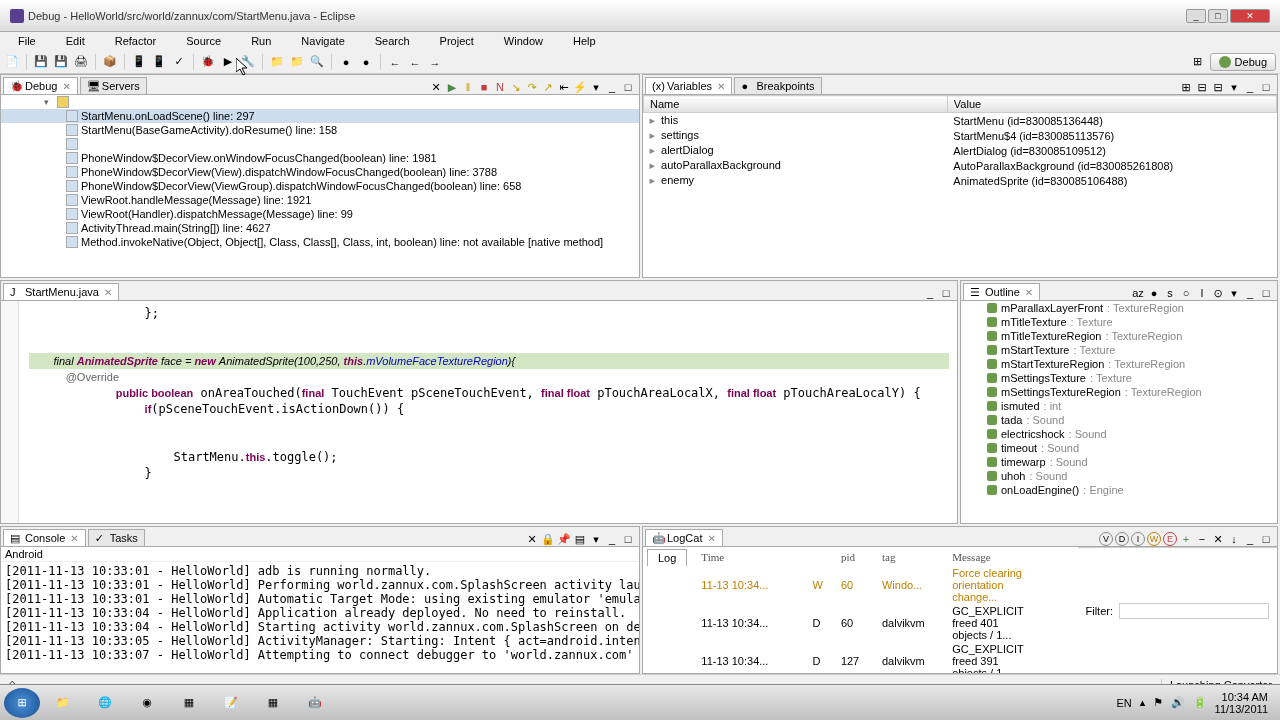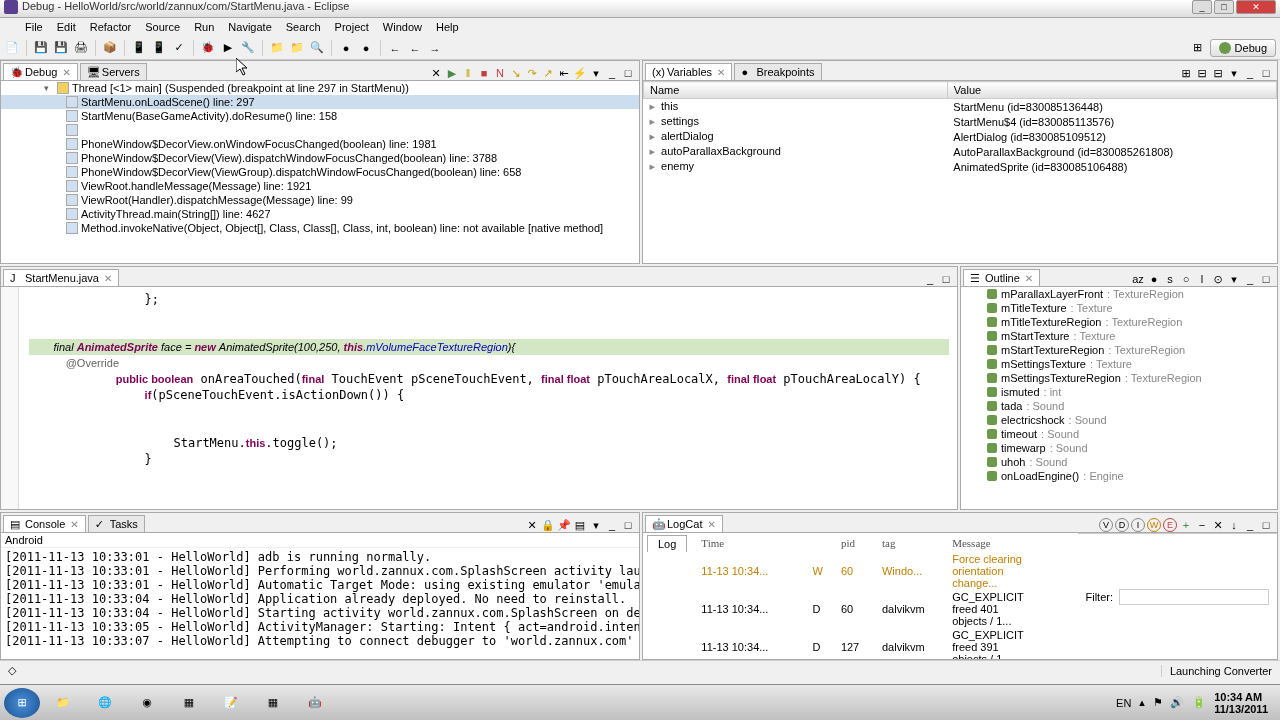--- a/index.html
+++ b/index.html
@@ -1,23 +1,23 @@
 <!DOCTYPE html>
 <html><head>
 <meta charset="utf-8">
 <style>
 * { margin: 0; padding: 0; box-sizing: border-box; font-family: Tahoma, sans-serif; font-size: 11px; }
 body { background: #f0f0f0; width: 1280px; height: 720px; overflow: hidden; position: relative; }
-.titlebar { height: 18px; background: linear-gradient(#fff, #ddd); display: flex; align-items: flex-start; padding: 0 4px; border-bottom: 1px solid #aaa; }
+.titlebar { height: 32px; background: linear-gradient(#fff, #ddd); display: flex; align-items: center; padding: 0 10px; border-bottom: 1px solid #aaa; }
 .titlebar .icon { width: 14px; height: 14px; background: #5a3e8f; border-radius: 2px; margin-right: 4px; }
 .titlebar .title { flex: 1; color: #333; }
 .titlebar .win-btns { display: flex; gap: 2px; }
 .titlebar .win-btn { width: 20px; height: 14px; background: #ddd; border: 1px solid #999; border-radius: 2px; display: flex; align-items: center; justify-content: center; font-size: 9px; cursor: pointer; }
 .titlebar .win-btn.close { background: #d04040; color: #fff; width: 40px; }
-.menubar { height: 18px; background: #f0f0f0; display: flex; align-items: center; padding: 0 19px; gap: 2px; }
+.menubar { height: 18px; background: #f0f0f0; display: flex; align-items: center; padding: 0 12px; gap: 18px; }
 .menubar span { padding: 2px 6px; cursor: pointer; }
 .toolbar { height: 24px; background: #f0f0f0; border-bottom: 1px solid #ccc; display: flex; align-items: center; padding: 0 4px; gap: 4px; }
 .toolbar .tb-btn { width: 16px; height: 16px; border: 1px solid transparent; cursor: pointer; display: inline-flex; align-items: center; justify-content: center; }
 .toolbar .sep { width: 1px; height: 16px; background: #ccc; margin: 0 2px; }
 .toolbar .persp { margin-left: auto; display: flex; align-items: center; gap: 4px; }
 .toolbar .persp-btn { border: 1px solid #aaa; padding: 2px 8px; background: linear-gradient(#fff,#e0e0e0); border-radius: 3px; display: flex; align-items: center; gap: 4px; }
 .toolbar .persp-btn .bug { width: 12px; height: 12px; background: #6a9a4a; border-radius: 50%; }
 
 .workspace { position: relative; height: 600px; }
 .pane { position: absolute; background: #fff; border: 1px solid #aaa; display: flex; flex-direction: column; }
@@ -63,21 +63,21 @@
 .log-tab-row { padding: 2px 4px; }
 .log-tab { display: inline-block; border: 1px solid #aaa; border-bottom: none; padding: 2px 10px; background: #fff; }
 
 .statusbar { height: 20px; background: #f0f0f0; border-top: 1px solid #ccc; display: flex; align-items: center; padding: 0 8px; }
 .statusbar .status-right { margin-left: auto; border-left: 1px solid #ccc; padding-left: 8px; }
 
 .taskbar { position: absolute; bottom: 0; left: 0; right: 0; height: 36px; background: linear-gradient(#e8e8e8, #c0c0c0); border-top: 1px solid #888; display: flex; align-items: center; padding: 0 4px; }
 .taskbar .start { width: 36px; height: 30px; background: radial-gradient(circle, #4a90d9, #1a5090); border-radius: 50%; display: flex; align-items: center; justify-content: center; cursor: pointer; }
 .taskbar .task-icon { width: 38px; height: 30px; margin-left: 4px; display: flex; align-items: center; justify-content: center; border: 1px solid transparent; border-radius: 2px; cursor: pointer; }
 .taskbar .tray { margin-left: auto; display: flex; align-items: center; gap: 8px; padding: 0 8px; }
-.taskbar .clock { text-align: left; font-size: 10px; line-height: 12px; font-weight: bold; }
+.taskbar .clock { text-align: right; font-size: 10px; line-height: 12px; }
 
 .cursor { position: absolute; left: 236px; top: 58px; pointer-events: none; z-index: 100; }
 .tiny-icon { display:inline-block; width:12px; height:12px; }
 </style>
 </head>
 <body>
 
 <div class="titlebar">
   <div class="icon"></div>
   <div class="title">Debug - HelloWorld/src/world/zannux/com/StartMenu.java - Eclipse</div>
@@ -165,21 +165,20 @@
       <div class="pt-btn">_</div>
       <div class="pt-btn">□</div>
     </div>
   </div>
   <div class="pane-body">
         <div class="pane-scroll" id="debug-stack">
           <div class="tree-row">
             <span class="indent" style="width:36px"></span>
             <span class="twist">▾</span>
             <span class="row-icon" style="background:#f0d060"></span>
-            <span>Thread [&lt;1&gt; main] (Suspended (breakpoint at line 297 in StartMenu))</span>
           </div>
           <div class="tree-row selected">
             <span class="indent" style="width:58px"></span>
             <span class="row-icon" style="background:#d0e0f0"></span>
             <span>StartMenu.onLoadScene() line: 297</span>
           </div>
           <div class="tree-row">
             <span class="indent" style="width:58px"></span>
             <span class="row-icon" style="background:#d0e0f0"></span>
             <span>StartMenu(BaseGameActivity).doResume() line: 158</span>

